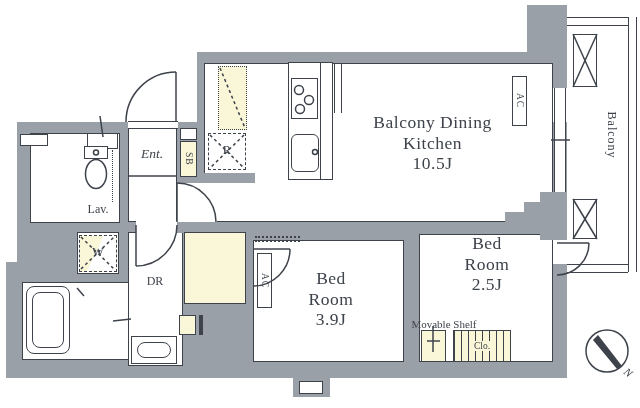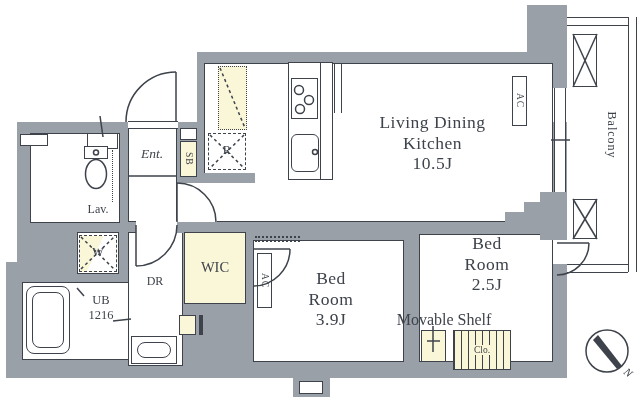--- a/index.html
+++ b/index.html
@@ -86,54 +86,49 @@
 
   <div class="abs room" style="left:26px;top:286px;width:44px;height:68px;border-radius:8px;"></div>
   <div class="abs room" style="left:32px;top:292px;width:32px;height:56px;border-radius:8px;"></div>
   <div class="abs room" style="left:131px;top:336px;width:46px;height:28px;"></div>
   <div class="abs room" style="left:137px;top:342px;width:34px;height:16px;border-radius:8px;"></div>
 
   <div class="abs" style="left:79px;top:235px;width:38px;height:37px;border:1.5px dashed #3e434b;background:linear-gradient(115deg,#faf6d8 45%,#fff 45%);"></div>
 
   <div class="abs" style="left:255px;top:236px;width:45px;height:6px;border-top:2px dotted #3e434b;border-bottom:2px dotted #3e434b;"></div>
   <div class="abs yroom" style="left:421px;top:330px;width:25px;height:32px;"></div>
-  <div class="abs yroom vwrap" style="left:453px;top:330px;width:58px;height:40px;background:repeating-linear-gradient(90deg,#3e434b 0 1px,#faf6d8 1px 7px);text-align:right;">
+  <div class="abs yroom vwrap" style="left:453px;top:330px;width:58px;height:32px;background:repeating-linear-gradient(90deg,#3e434b 0 1px,#faf6d8 1px 7px);text-align:right;">
     <span style="font-size:9.5px;background:#faf6d8;padding:0 2px;">Clo.</span>
   </div>
   <div class="abs yroom" style="left:179px;top:315px;width:17px;height:20px;"></div>
   <div class="abs" style="left:199px;top:315px;width:4px;height:20px;background:#3e434b;"></div>
   <div class="abs room" style="left:299px;top:381px;width:24px;height:13px;"></div>
 
   <div class="lbl" style="left:130px;top:146px;width:44px;font-size:13.5px;font-style:italic;">Ent.</div>
   <div class="lbl" style="left:76px;top:202px;width:44px;font-size:12px;">Lav.</div>
   <div class="lbl" style="left:208px;top:143px;width:38px;font-size:12.5px;">R</div>
   <div class="lbl" style="left:79px;top:245px;width:38px;font-size:12px;">W</div>
   <div class="lbl" style="left:135px;top:274px;width:40px;font-size:12px;">DR</div>
-  <div class="lbl" style="left:184px;top:259px;width:62px;font-size:14.5px;">WIC</div>
 
   <div class="lbl big" style="left:330px;top:112px;width:205px;">
-    <span>Living Dining</span><br>
+    <span>Balcony Dining</span><br>
     <span>Kitchen</span><br>
     <span>10.5J</span>
   </div>
   <div class="lbl big" style="left:258px;top:268px;width:146px;">
     <span>Bed</span><br>
     <span>Room</span><br>
     <span>3.9J</span>
   </div>
   <div class="lbl big" style="left:425px;top:233px;width:124px;">
     <span>Bed</span><br>
     <span>Room</span><br>
     <span>2.5J</span>
   </div>
-  <div class="lbl" style="left:72px;top:293px;width:58px;font-size:12.5px;">
-    <span>UB</span><br>
-    <span>1216</span>
-  </div>
-  <div class="lbl" style="left:388px;top:311px;width:112px;font-size:16px;">Movable Shelf</div>
+  <div class="lbl" style="left:388px;top:318px;width:112px;font-size:11px;">Movable Shelf</div>
   <div class="lbl" style="left:577px;top:128px;width:70px;font-size:12px;transform:rotate(90deg);letter-spacing:1px;">Balcony</div>
 
   <svg width="640" height="408" viewBox="0 0 640 408">
     <g stroke="#3e434b" stroke-width="1.5" fill="none">
 
       <g>
           <path d="M176,72 L176,122"></path>
           <path d="M126,122 A50,50 0 0 1 176,72"></path>
         </g>
 

